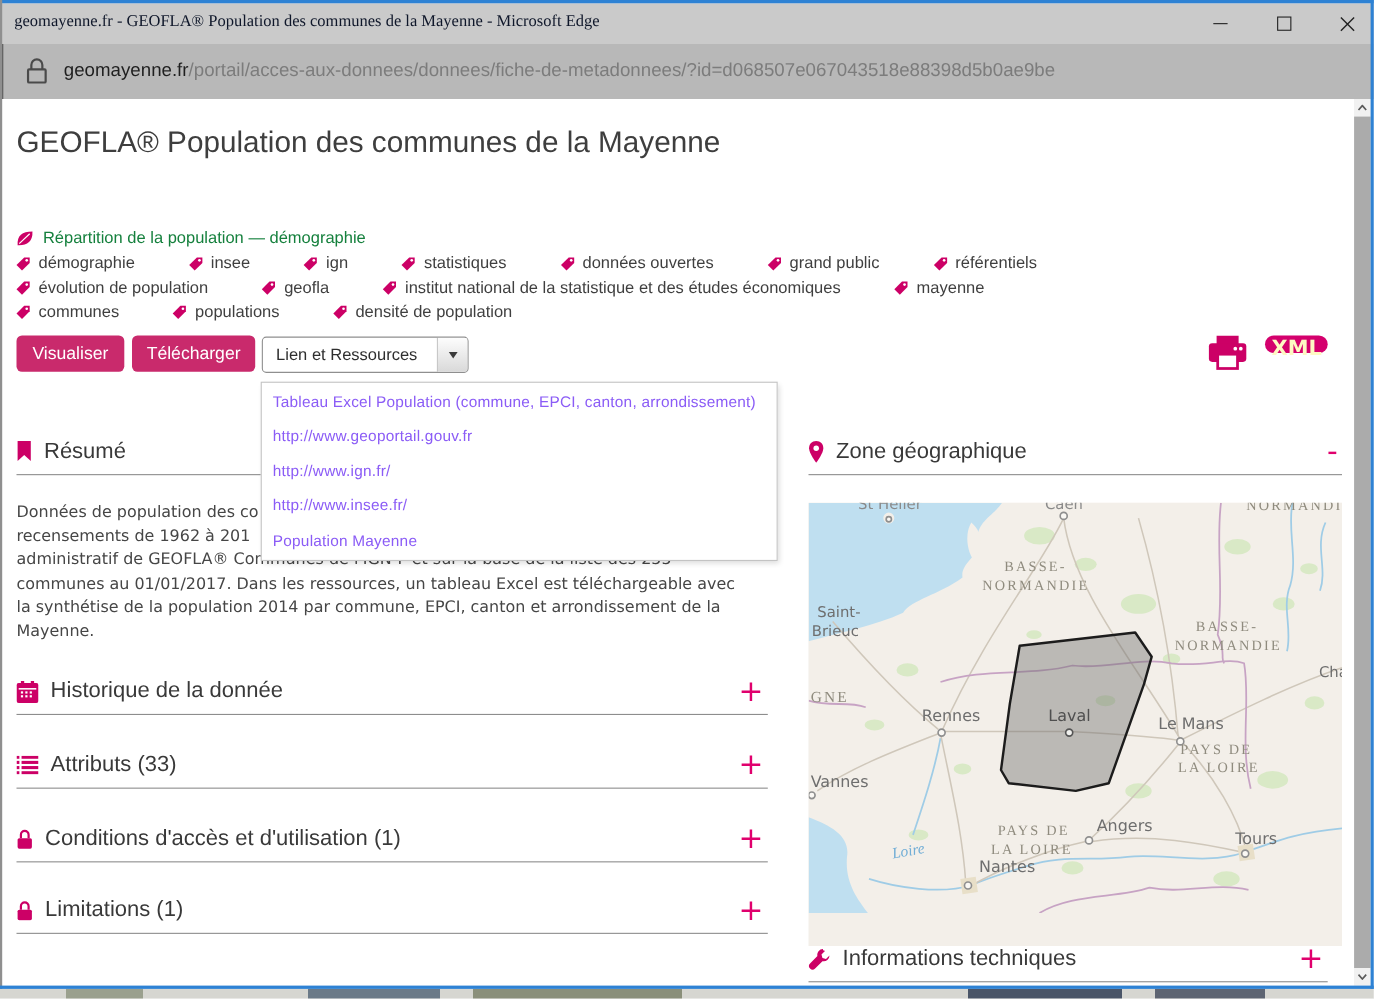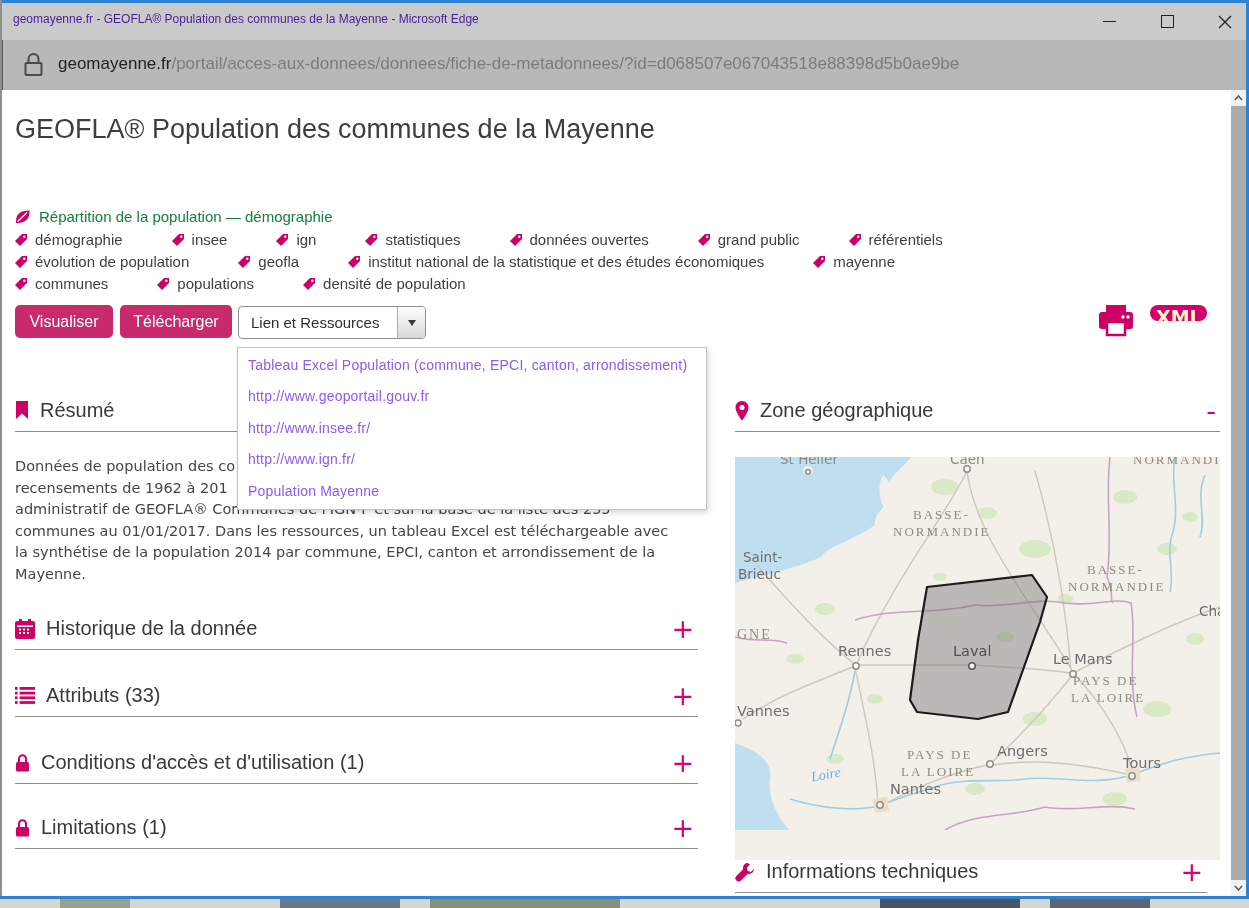--- a/index.html
+++ b/index.html
@@ -6,21 +6,21 @@
   .window{position:relative;width:1249px;height:908px;background:#fff;font-family:"Liberation Sans",sans-serif;overflow:hidden;}
   .edge-top{position:absolute;left:0;top:0;width:1249px;height:3px;background:#2e82d4;z-index:20;}
   .edge-left{position:absolute;left:0;top:0;width:2px;height:899px;background:#8f8f8f;z-index:20;}
   .edge-right{position:absolute;right:0;top:0;width:3px;height:899px;background:#2e82d4;z-index:20;}
   .edge-bottom{position:absolute;left:0;top:896px;width:1249px;height:3px;background:#2e82d4;z-index:20;}
   .desktop-sliver{position:absolute;left:0;top:899px;width:1249px;height:9px;background:#d6d6d1;}
   .desktop-sliver .blk{position:absolute;top:0;height:9px;}
 
   
   .titlebar{position:absolute;left:0;top:3px;width:1249px;height:37px;background:#cacaca;}
-  .win-title{position:absolute;left:13px;top:9px;font-size:12px;color:#4c1d95;white-space:nowrap;}
+  .win-title{position:absolute;left:13px;top:9px;font-size:15px;color:#0f172a;white-space:nowrap;font-family:Liberation Serif, serif;}
   .win-controls{position:absolute;right:12px;top:0;height:37px;display:flex;align-items:center;gap:34px;}
   .win-btn{background:none;border:none;width:24px;height:24px;display:flex;align-items:center;justify-content:center;padding:0;cursor:pointer;}
   .ic-min{display:block;width:13px;height:0;border-top:1px solid #222;}
   .ic-max{display:block;width:11px;height:11px;border:1px solid #222;}
   .ic-close{width:14px;height:14px;stroke:#222;stroke-width:1.3;}
 
   
   .urlbar{position:absolute;left:0;top:40px;width:1249px;height:50px;background:#b8b8b8;}
   .urlbar::before{content:"";position:absolute;left:0;top:0;width:3px;height:50px;background:#5a5a5a;}
   .lock-gray{position:absolute;left:22px;top:11px;}
@@ -262,22 +262,22 @@
       <div>recensements de 1962 à 201</div>
       <div>administratif de GEOFLA® Communes de l'IGN-F et sur la base de la liste des 255</div>
       <div>communes au 01/01/2017. Dans les ressources, un tableau Excel est téléchargeable avec</div>
       <div>la synthétise de la population 2014 par commune, EPCI, canton et arrondissement de la</div>
       <div>Mayenne.</div>
     </div>
 
     <div class="dropdown-panel">
       <div class="dropdown-item">Tableau Excel Population (commune, EPCI, canton, arrondissement)</div>
       <div class="dropdown-item">http://www.geoportail.gouv.fr</div>
+      <div class="dropdown-item">http://www.ign.fr/</div>
       <div class="dropdown-item">http://www.insee.fr/</div>
-      <div class="dropdown-item">http://www.ign.fr/</div>
       <div class="dropdown-item">Population Mayenne</div>
     </div>
 
     <div class="section sec-historique">
       <svg width="20" height="20" viewBox="0 0 20 20">
         <rect class="accent-fill" x="0" y="2" width="20" height="18" rx="2"></rect>
         <rect x="4" y="0" width="3" height="4" fill="#cc0066"></rect>
           <rect x="13" y="0" width="3" height="4" fill="#cc0066"></rect>
         <rect x="2" y="6.5" width="16" height="1.4" fill="#fff"></rect>
         <rect x="4" y="9.5" width="2" height="2" fill="#fff"></rect>

